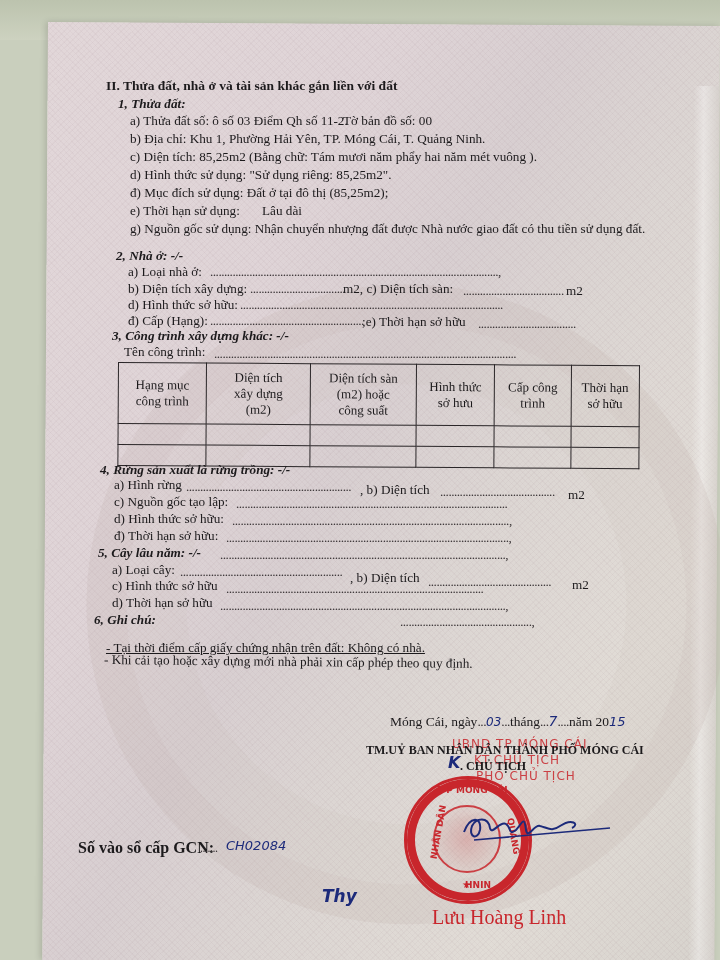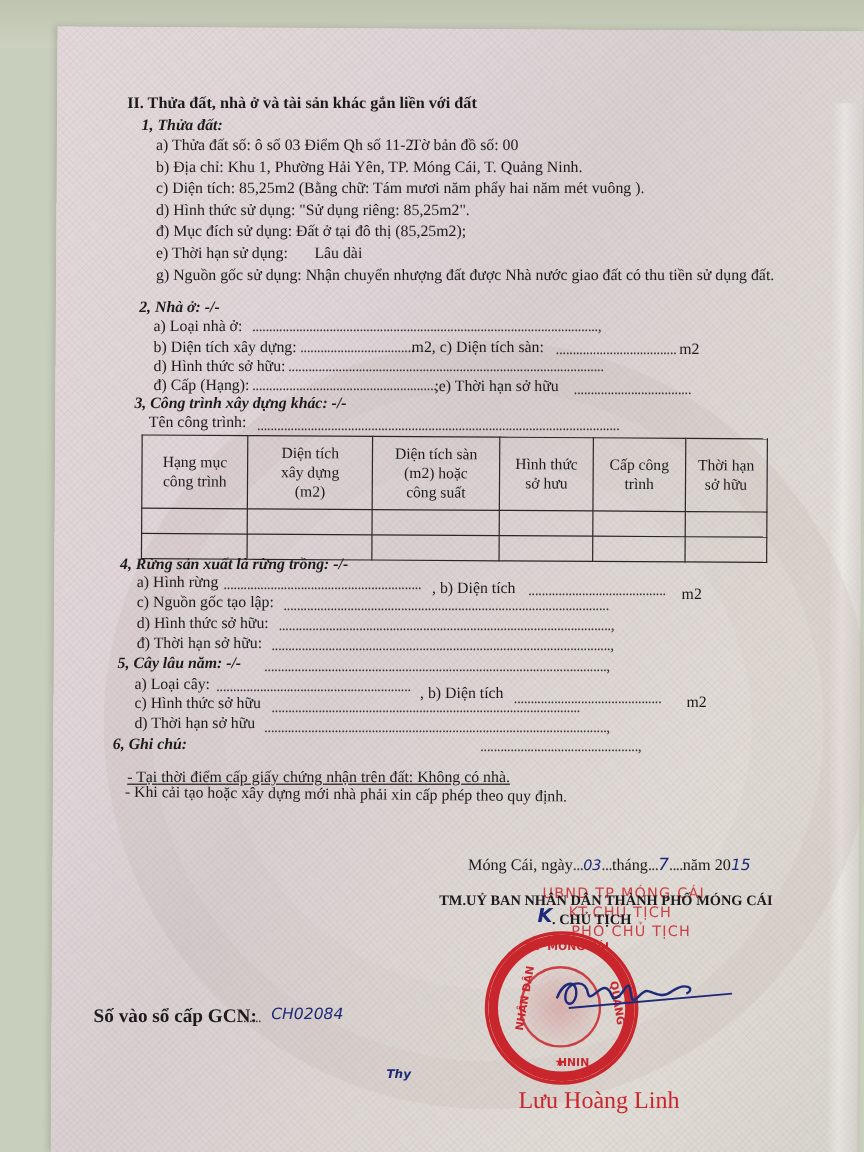--- a/index.html
+++ b/index.html
@@ -193,13 +193,13 @@
   <path d="M4 22 C10 6, 22 6, 20 20 C18 30, 8 28, 12 16 C16 8, 28 6, 30 18 C32 26, 40 10, 46 14 C52 18, 48 26, 56 20 C62 14, 64 4, 66 20 C68 30, 74 14, 80 16 C88 18, 92 22, 100 16 C112 8, 120 14, 112 18" stroke="#1c2a7a" stroke-width="2" fill="none"></path>
   <path d="M14 30 L150 18" stroke="#1c2a7a" stroke-width="1.6" fill="none"></path>
 </svg>
 
 <div class="signer">Lưu Hoàng Linh</div>
 
 <div class="abs b" style="left:78px;top:840px;font-size:16px;">Số vào sổ cấp GCN:</div>
 <div class="abs dots" style="left:200px;top:840px;font-size:12px;">.......</div>
 <div class="abs hand" style="left:226px;top:838px;font-size:13px;">CH02084</div>
 
-<div class="abs hand b" style="left:322px;top:888px;font-size:10px;">Thy</div>
+<div class="abs hand b" style="left:322px;top:888px;font-size:17px;">Thy</div>
 
 </body></html>

